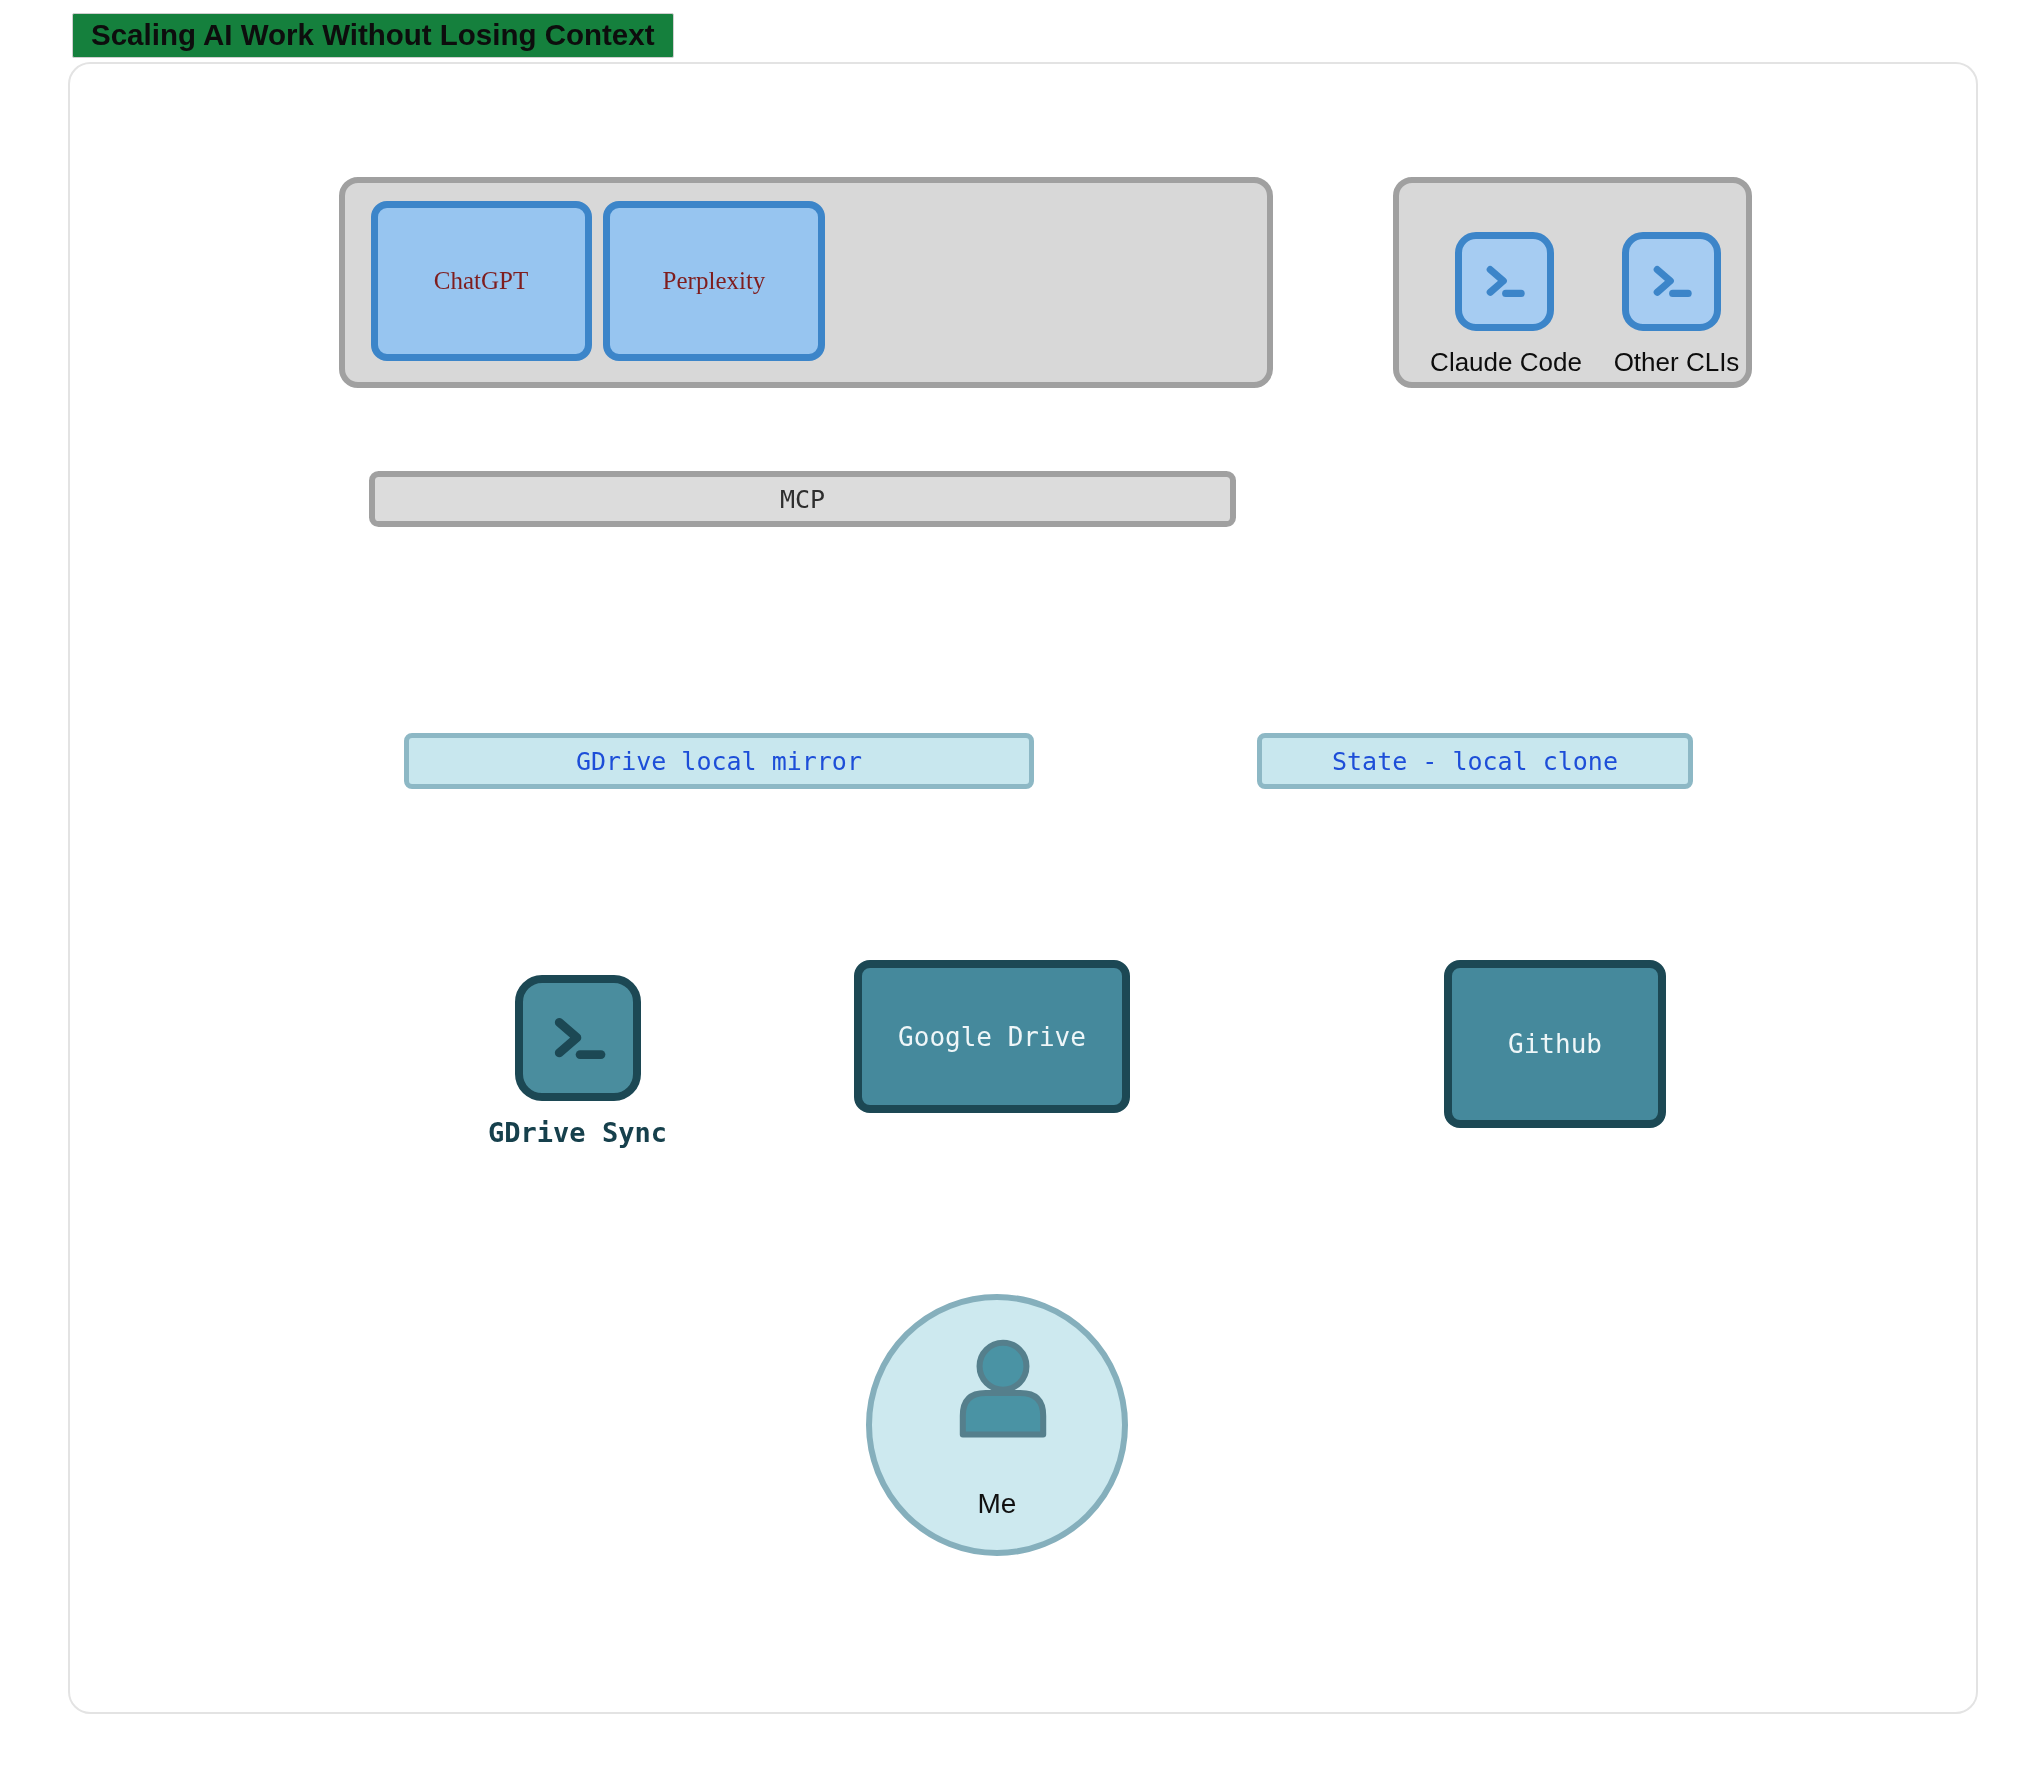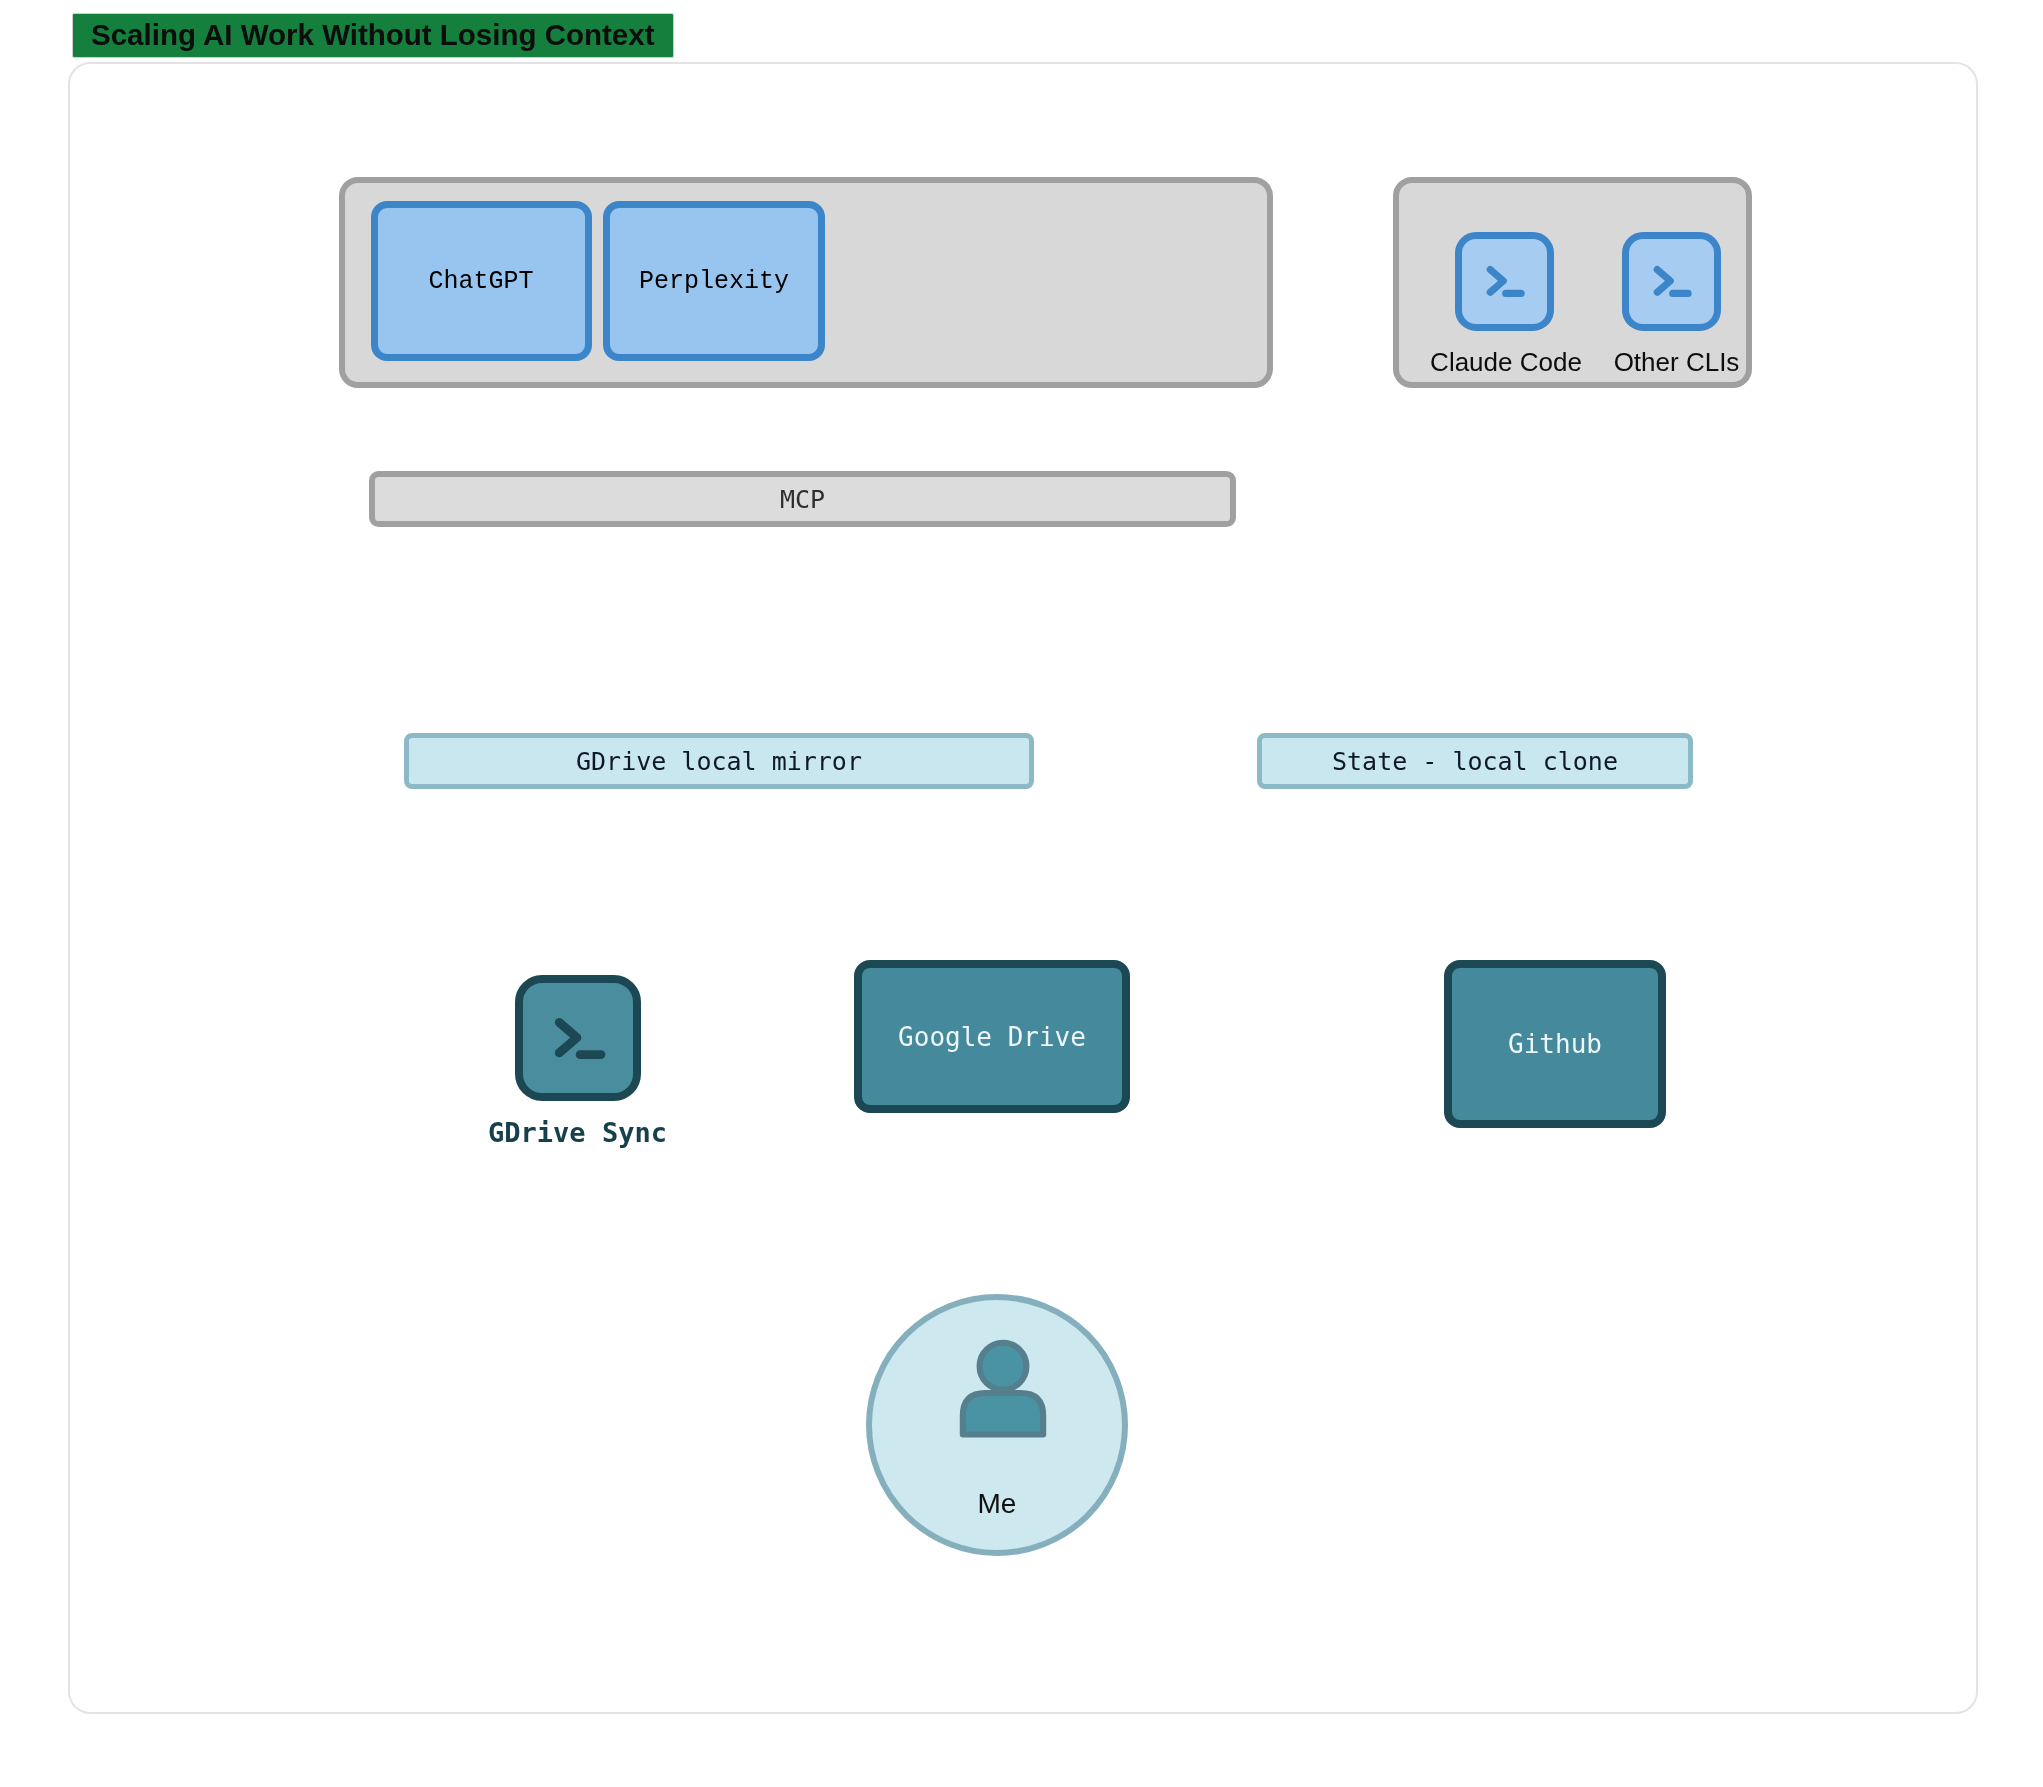--- a/index.html
+++ b/index.html
@@ -18,36 +18,36 @@
 
   svg.wires{left:0;top:0;width:2043px;height:1788px;z-index:1;}
   .node{z-index:2;}
 
   
   .group{background:#d8d8d8;border:6.4px solid #a0a0a0;border-radius:19px;}
 
   
   .bluebox{background:#97c5f0;border:7.2px solid #3c85c9;border-radius:16px;
            display:flex;align-items:center;justify-content:center;
-           font-family:Liberation Mono, monospace;font-size:25px;color:#000000;}
+           font-family:Liberation Serif, serif;font-size:25px;color:#7f1d1d;}
 
   
   .term-blue{background:#a6ccf2;border:7.2px solid #3c85c9;border-radius:21px;
              display:flex;align-items:center;justify-content:center;}
   .cli-label{font-size:26px;color:#0d0d0d;text-align:center;}
 
   
   .mcpbar{background:#dcdcdc;border:6.4px solid #a0a0a0;border-radius:9.6px;
           display:flex;align-items:center;justify-content:center;
           font-family:"DejaVu Sans Mono", monospace;font-size:25px;color:#2e2e2e;}
 
   
   .cyanbar{background:#c8e7ee;border:5.6px solid #8db8c5;border-radius:8px;
            display:flex;align-items:center;justify-content:center;
-           font-family:"DejaVu Sans Mono", monospace;font-size:25px;color:#0f172a;}
+           font-family:"DejaVu Sans Mono", monospace;font-size:25px;color:#1d4ed8;}
 
   
   .tealbox{background:#45899c;border:8.8px solid #1c4854;border-radius:16px;
            display:flex;align-items:center;justify-content:center;
            font-family:"DejaVu Sans Mono", monospace;font-size:26px;color:#eef6f8;}
 
   .term-teal{background:#4a8d9e;border:8.8px solid #1c4854;border-radius:27px;
              display:flex;align-items:center;justify-content:center;}
   .sync-label{font-family:"DejaVu Sans Mono", monospace;font-weight:700;
               font-size:27px;color:#16404c;text-align:center;}

